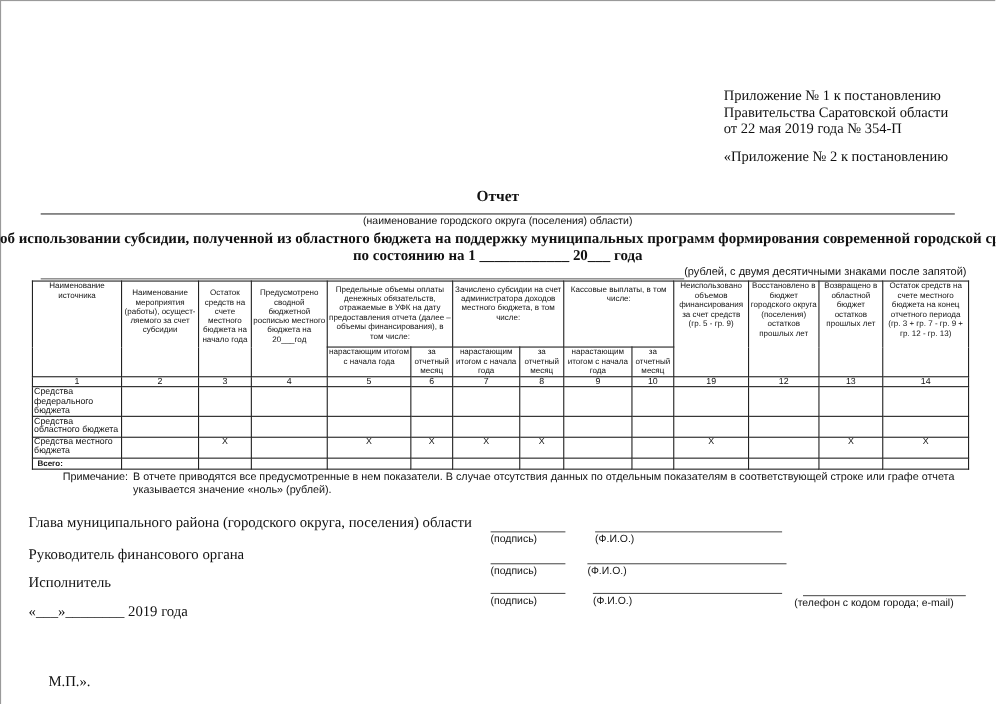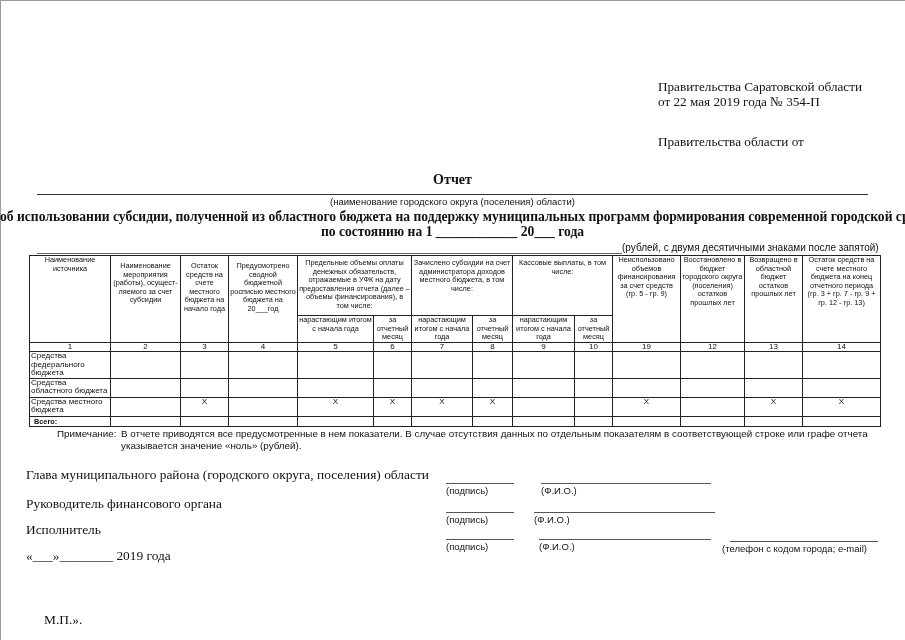--- a/index.html
+++ b/index.html
@@ -31,25 +31,26 @@
   .sig-label { font-size: 13.4px; white-space: nowrap; }
   .sig-cap { font-family: "Liberation Sans", sans-serif; font-size: 9.5px; white-space: nowrap; }
 </style>
 </head>
 <body>
 
 <div class="frame-top"></div>
 <div class="frame-left"></div>
 
 <div class="abs appendix" style="top:79px;">
+  <div>Приложение № 1 к постановлению</div>
   <div>Правительства Саратовской области</div>
   <div>от 22 мая 2019 года № 354-П</div>
 </div>
 <div class="abs appendix" style="top:134px;">
-  <div>Правительства области от</div>
+  <div>«Приложение № 2 к постановлению</div>
 </div>
 
 <div class="abs title">Отчет</div>
 <div class="line" style="left:37px; top:194px; width:831px;"></div>
 <div class="abs caption-small" style="left:0; width:905px; text-align:center; top:196px;">(наименование городского округа (поселения) области)</div>
 <div class="abs bold-line" style="left:0; width:905px; text-align:center; top:209px;">об использовании субсидии, полученной из областного бюджета на поддержку муниципальных программ формирования современной городской среды,</div>
 <div class="abs bold-line" style="left:0; width:905px; text-align:center; top:224px;">по состоянию на 1 ____________ 20___ года</div>
 <div class="line" style="left:37px; top:253px; width:585px; background:#666;"></div>
 <div class="abs caption-small" style="left:622px; top:242px; font-size:10px;">(рублей, с двумя десятичными знаками после запятой)</div>
 

